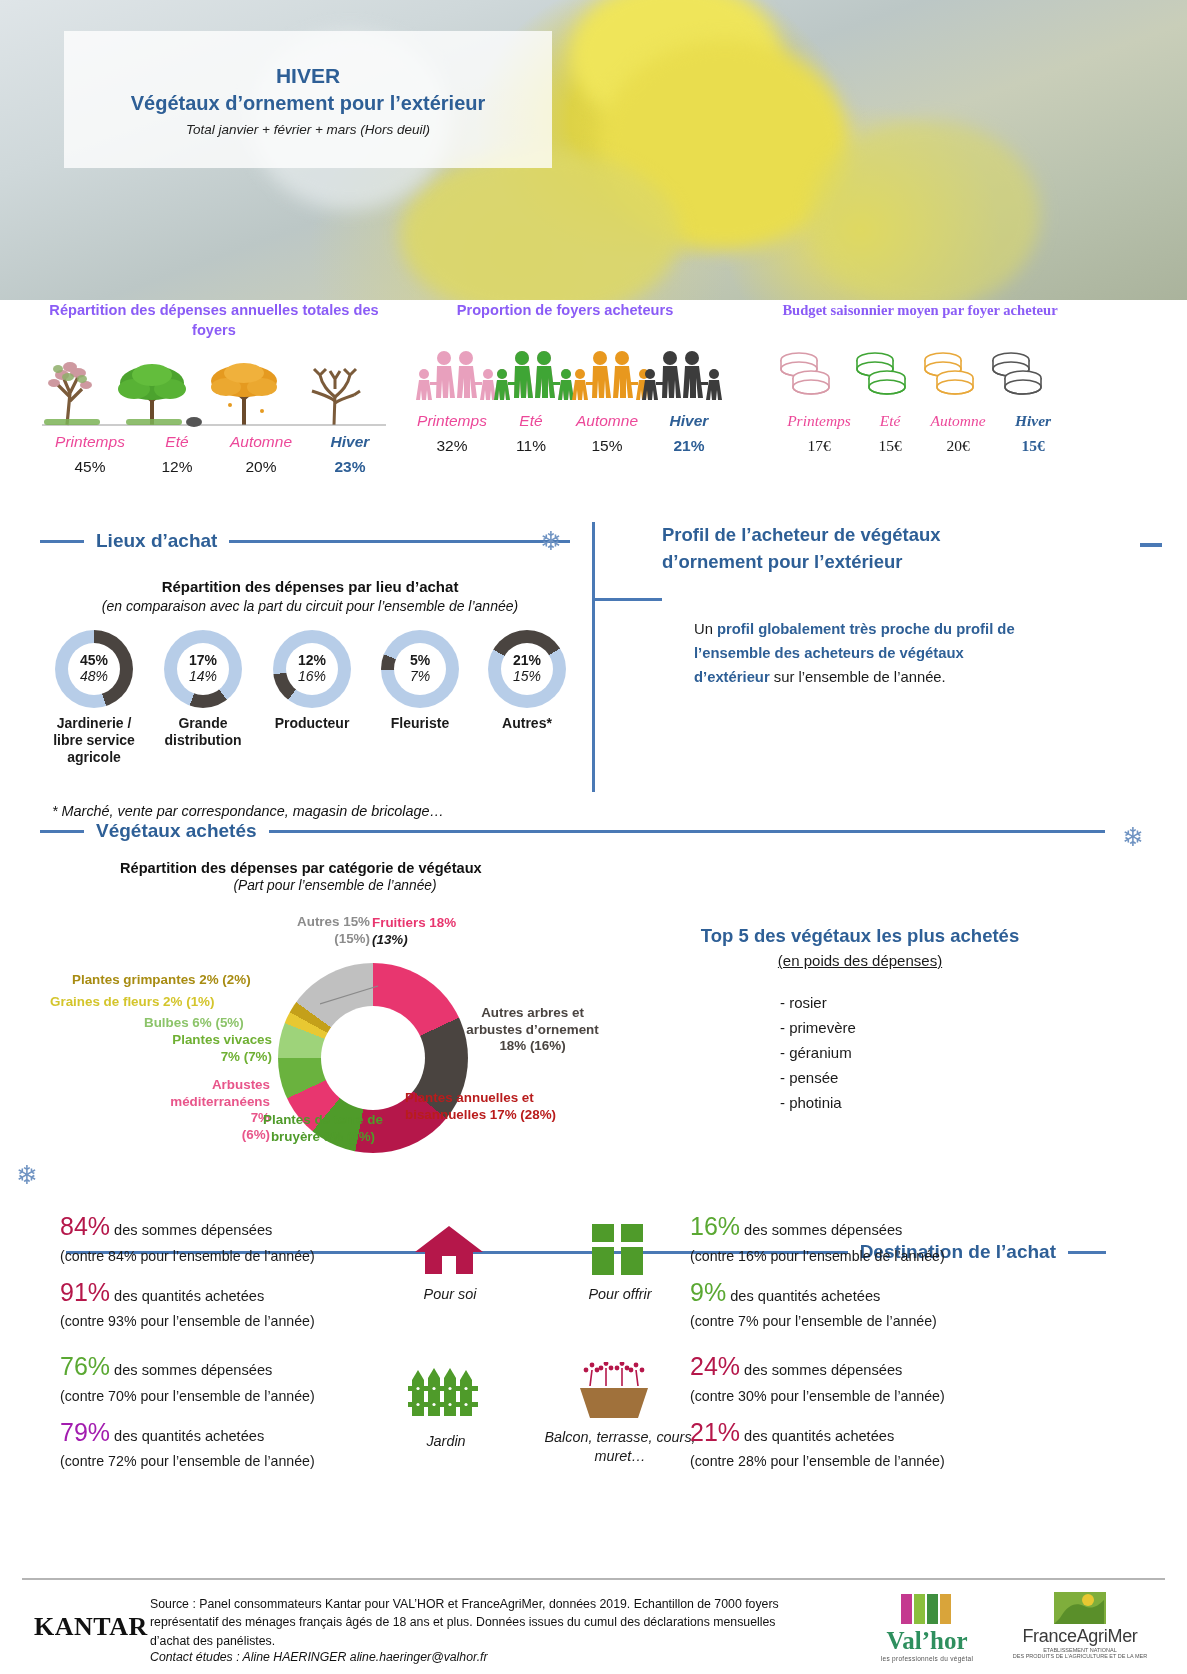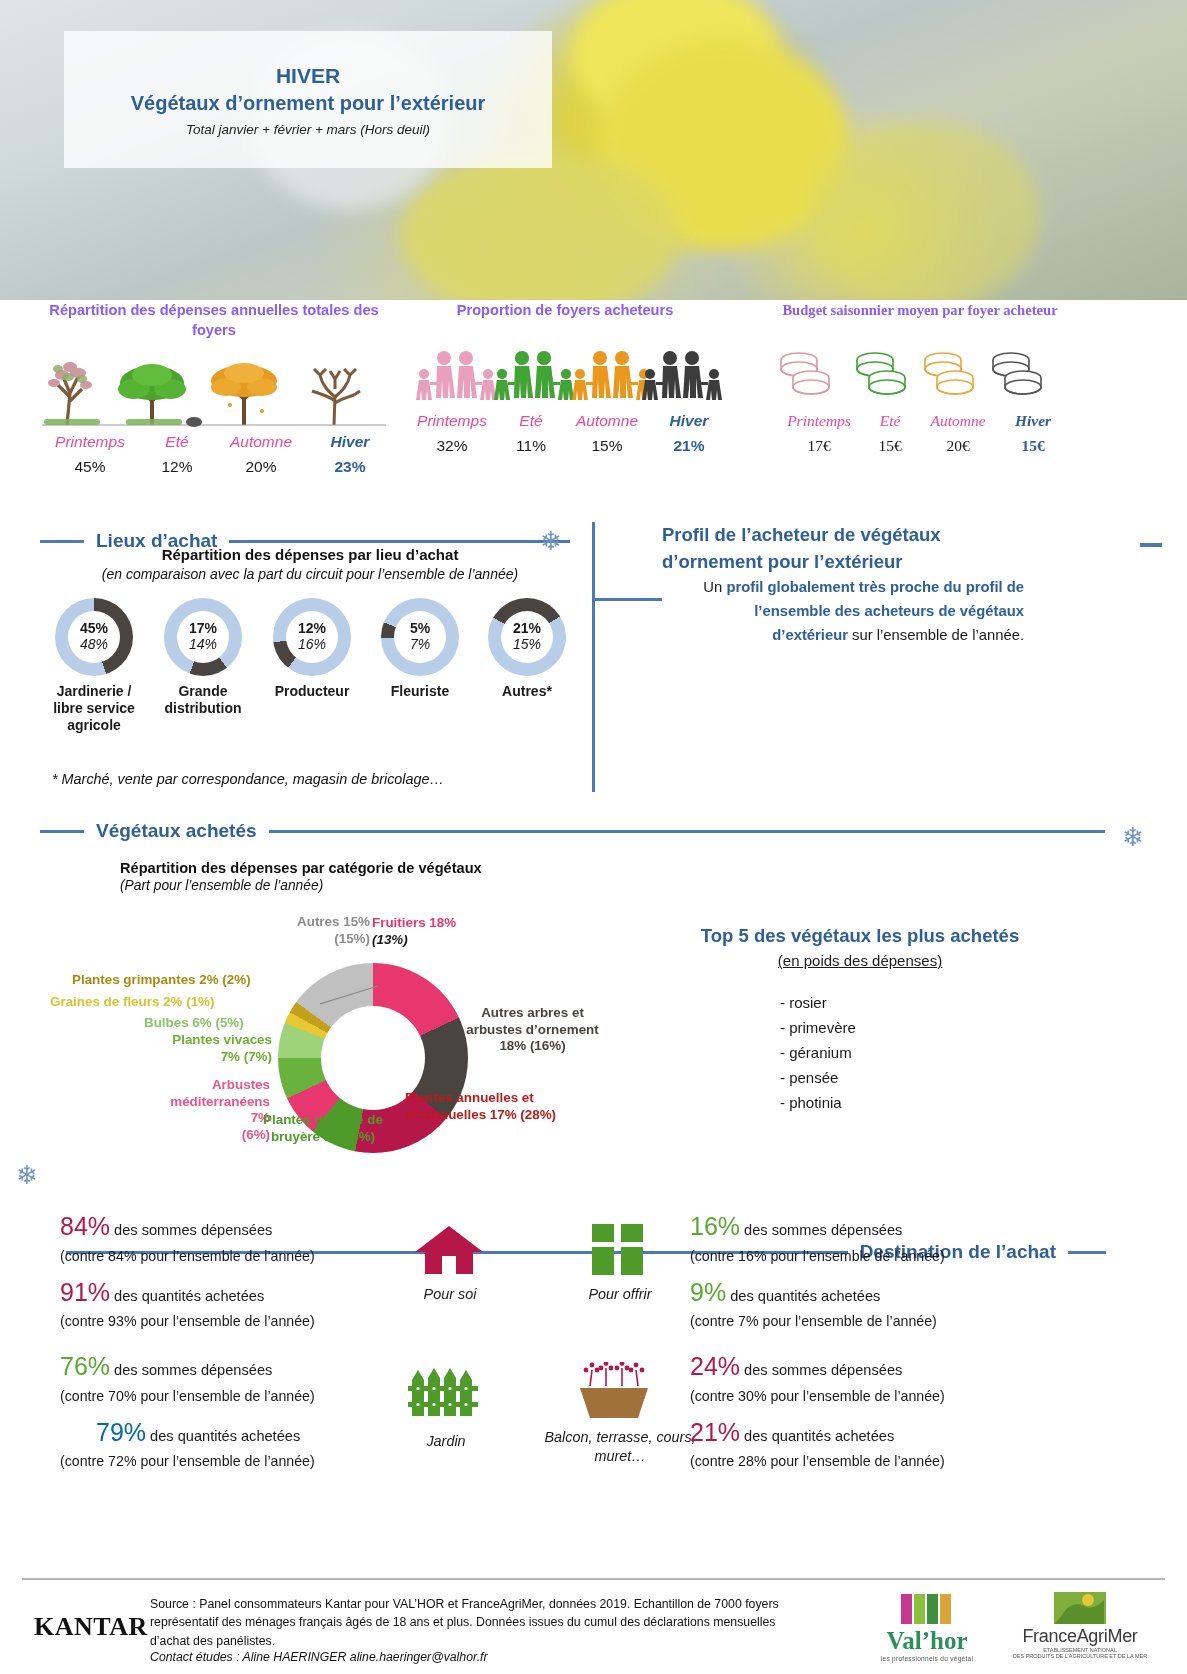--- a/index.html
+++ b/index.html
@@ -294,21 +294,21 @@
 
 <div style="position:absolute;left:40px;top:530px;width:530px;">
   <div class="sec-head">
     <div class="sec-line" style="width:44px"></div>
     <div class="sec-title">Lieux d’achat</div>
     <div class="sec-line grow"></div>
   </div>
 </div>
 <div class="snow" style="position:absolute;left:540px;top:528px;">❄</div>
 
-<div style="position:absolute;left:40px;top:546px;width:540px;">
+<div style="position:absolute;left:40px;top:578px;width:540px;">
   <div style="text-align:center;font-weight:bold;font-size:15px;color:#111;">Répartition des dépenses par lieu d’achat</div>
   <div style="text-align:center;font-style:italic;font-size:14px;color:#111;margin-top:3px;">(en comparaison avec la part du circuit pour l’ensemble de l’année)</div>
 
   <div style="display:flex;justify-content:space-between;margin-top:16px;padding:0 4px;">
 
     <div style="width:100px;">
       <div class="donut" style="margin:0 auto;background:conic-gradient(#4a4440 0deg 162deg,#b7cde8 162deg 360deg);">
         <div class="donut-txt">
           <div class="donut-a">45%</div>
           <div class="donut-b">48%</div>
@@ -361,37 +361,37 @@
   <div style="font-style:italic;font-size:14.4px;color:#111;margin-top:38px;margin-left:12px;">* Marché, vente par correspondance, magasin de bricolage…</div>
 </div>
 
 <div style="position:absolute;left:592px;top:522px;width:3px;height:270px;background:#4a79b5;"></div>
 <div style="position:absolute;left:592px;top:598px;width:70px;height:3px;background:#4a79b5;"></div>
 <div style="position:absolute;left:1140px;top:543px;width:22px;height:4px;background:#4a79b5;"></div>
 
 <div style="position:absolute;left:662px;top:522px;width:420px;">
   <div class="sec-title" style="font-size:18.5px;line-height:1.45;">Profil de l’acheteur de végétaux</div>
   <div class="sec-title" style="font-size:18.5px;line-height:1.45;">d’ornement pour l’extérieur</div>
-  <div style="margin-left:32px;width:330px;font-size:14.8px;line-height:1.62;color:#1a1a1a;text-align:right;">
+  <div style="margin-top:42px;margin-left:32px;width:330px;font-size:14.8px;line-height:1.62;color:#1a1a1a;">
     <span>Un </span><span style="color:#2e5f96;font-weight:bold;">profil globalement très proche du profil de l’ensemble des acheteurs de végétaux d’extérieur</span><span> sur l’ensemble de l’année.</span>
   </div>
 </div>
 
 <div style="position:absolute;left:40px;top:820px;width:1065px;">
   <div class="sec-head">
     <div class="sec-line" style="width:44px"></div>
     <div class="sec-title">Végétaux achetés</div>
     <div class="sec-line grow"></div>
   </div>
 </div>
 <div class="snow" style="position:absolute;left:1122px;top:824px;">❄</div>
 
 <div style="position:absolute;left:120px;top:860px;width:430px;">
   <div style="font-weight:bold;font-size:14.6px;color:#111;">Répartition des dépenses par catégorie de végétaux</div>
-  <div style="font-style:italic;font-size:13.8px;color:#111;text-align:left;margin-top:2px;">(Part pour l’ensemble de l’année)</div>
+  <div style="font-style:italic;font-size:13.8px;color:#111;text-align:center;margin-top:2px;">(Part pour l’ensemble de l’année)</div>
 </div>
 
 <div class="pie-wrap" style="position:absolute;left:278px;top:963px;">
   <div class="pie" style="background:conic-gradient(
       #e8366f   0deg   64.8deg,
       #4a4440  64.8deg 129.6deg,
       #b5174a  129.6deg 190.8deg,
       #4f9b2a  190.8deg 219.6deg,
       #e8366f  219.6deg 244.8deg,
       #6ab23e  244.8deg 270deg,
@@ -498,21 +498,21 @@
   <div class="dest-sub">(contre 7% pour l’ensemble de l’année)</div>
 </div>
 
 <div style="position:absolute;left:60px;top:1348px;width:340px;">
   <div class="dest-line">
     <span class="dest-pct" style="color:#5aa832;">76%</span>
     <span>des sommes dépensées</span>
   </div>
   <div class="dest-sub">(contre 70% pour l’ensemble de l’année)</div>
   <div class="dest-line" style="margin-top:7px;">
-    <span class="dest-pct" style="color:#0369a1;margin-left:36px;">79%</span>
+    <span class="dest-pct" style="color:#a21caf;">79%</span>
     <span>des quantités achetées</span>
   </div>
   <div class="dest-sub">(contre 72% pour l’ensemble de l’année)</div>
 </div>
 <svg style="position:absolute;left:408px;top:1366px;" width="76" height="52" viewBox="0 0 76 52">
   <g fill="#4f9b2a">
     <path d="M4 14 L10 4 L16 14 L16 50 L4 50 Z"></path>
     <path d="M20 12 L26 2 L32 12 L32 50 L20 50 Z"></path>
     <path d="M36 12 L42 2 L48 12 L48 50 L36 50 Z"></path>
     <path d="M52 14 L58 4 L64 14 L64 50 L52 50 Z"></path>

